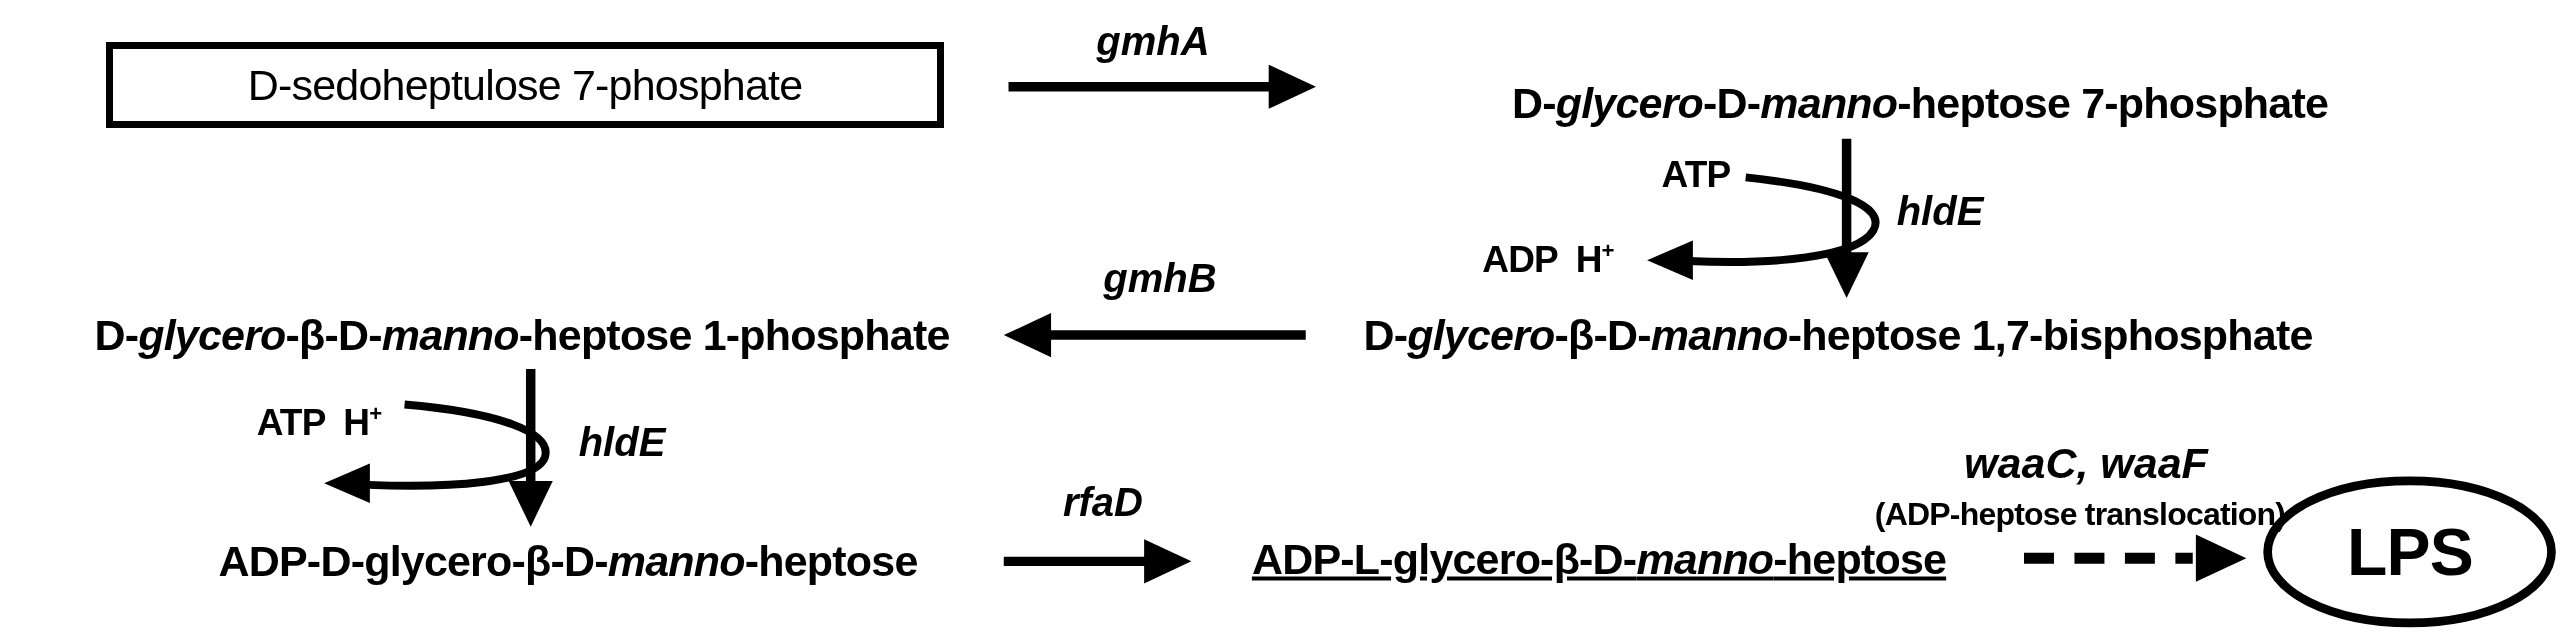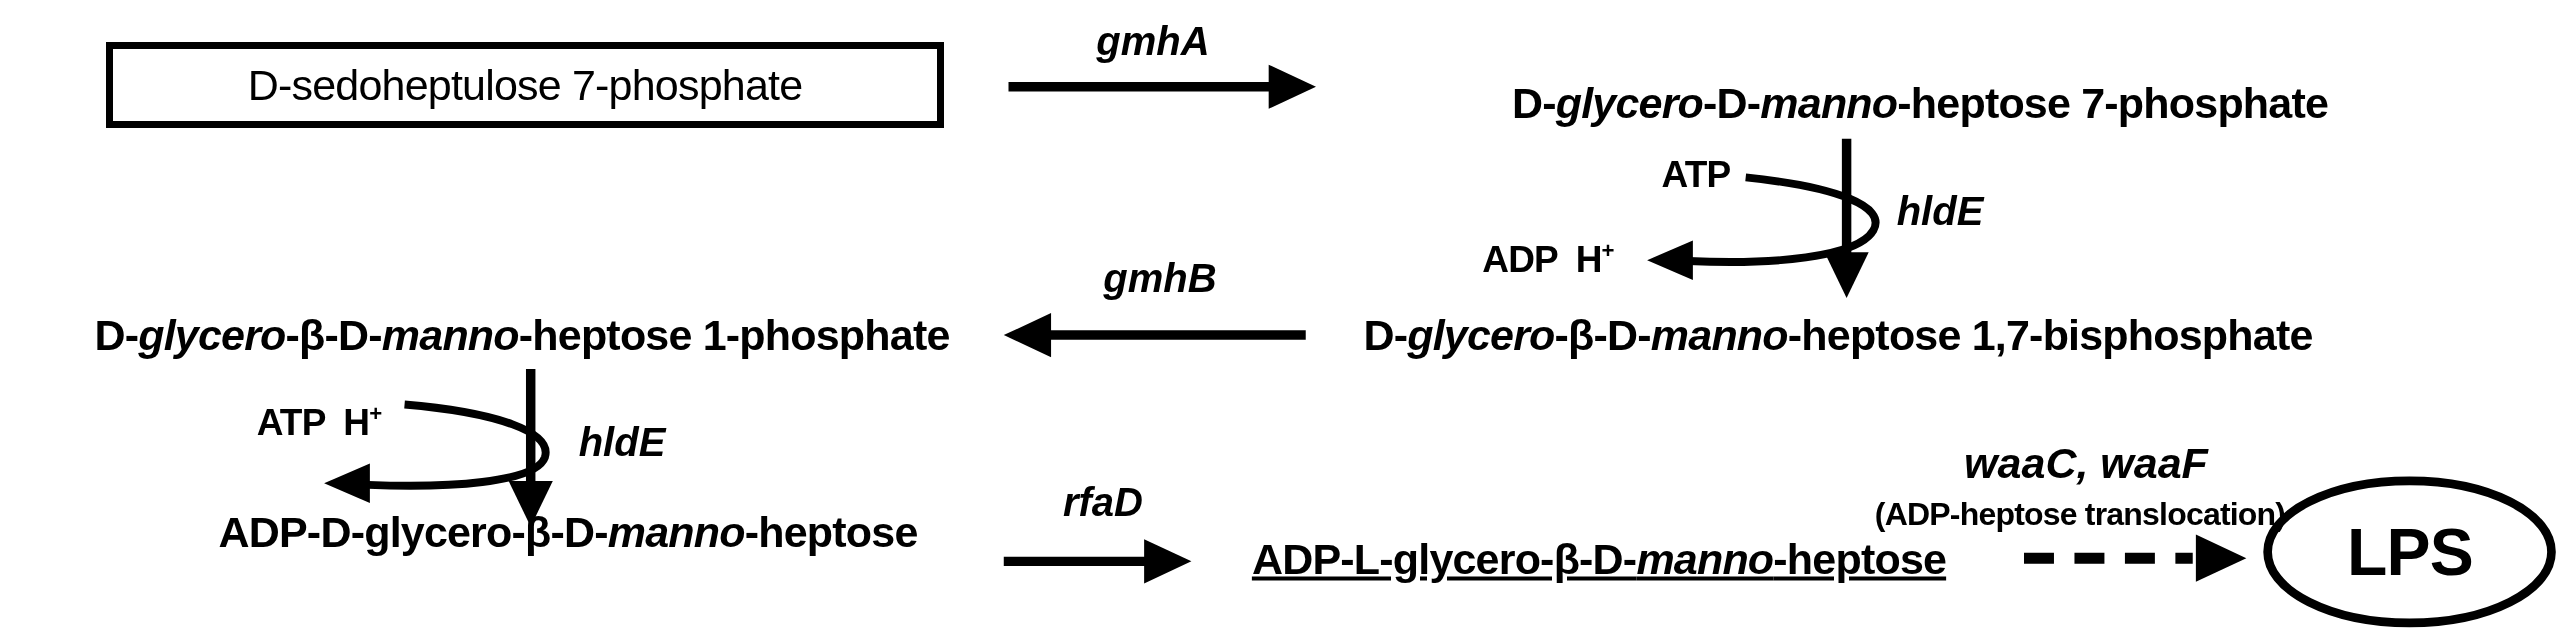--- a/index.html
+++ b/index.html
@@ -97,21 +97,21 @@
   <div class="lbl cofactor" style="left:1548px; top:259px;"><span>ADP H</span><sup>+</sup></div>
   <div class="lbl enzyme" style="left:1940px; top:211px;">hldE</div>
 
   <div class="lbl compound" style="left:522px; top:335px;"><span>D-</span><span style="font-style: italic;">glycero</span><span>-β-D-</span><span style="font-style: italic;">manno</span><span>-heptose 1-phosphate</span></div>
   <div class="lbl enzyme" style="left:1160px; top:278px;font-style:italic;">gmhB</div>
   <div class="lbl compound" style="left:1838px; top:335px;"><span>D-</span><span style="font-style: italic;">glycero</span><span>-β-D-</span><span style="font-style: italic;">manno</span><span>-heptose 1,7-bisphosphate</span></div>
 
   <div class="lbl cofactor" style="left:319px; top:402px;margin-top:20px;"><span>ATP H</span><sup>+</sup></div>
   <div class="lbl enzyme" style="left:622px; top:442px;">hldE</div>
 
-  <div class="lbl compound" style="left:568px; top:532px;"><span>ADP-D-glycero-β-D-</span><span style="font-style: italic;">manno</span><span>-heptose</span></div>
+  <div class="lbl compound" style="left:568px; top:561px;"><span>ADP-D-glycero-β-D-</span><span style="font-style: italic;">manno</span><span>-heptose</span></div>
   <div class="lbl enzyme" style="left:1103px; top:502px;">rfaD</div>
   <div class="lbl compound" style="left:1599px; top:559px;text-decoration:underline;"><span>ADP-L-glycero-β-D-</span><span style="font-style: italic;">manno</span><span>-heptose</span></div>
 
   <div class="lbl enzyme" style="left:2086px; top:463px; font-size:43px;text-align:right;">waaC, waaF</div>
   <div class="lbl note" style="left:2080px; top:514px;">(ADP-heptose translocation)</div>
 
   <div class="lbl lps" style="left:2410px; top:552px;">LPS</div>
 
 </div>
 

